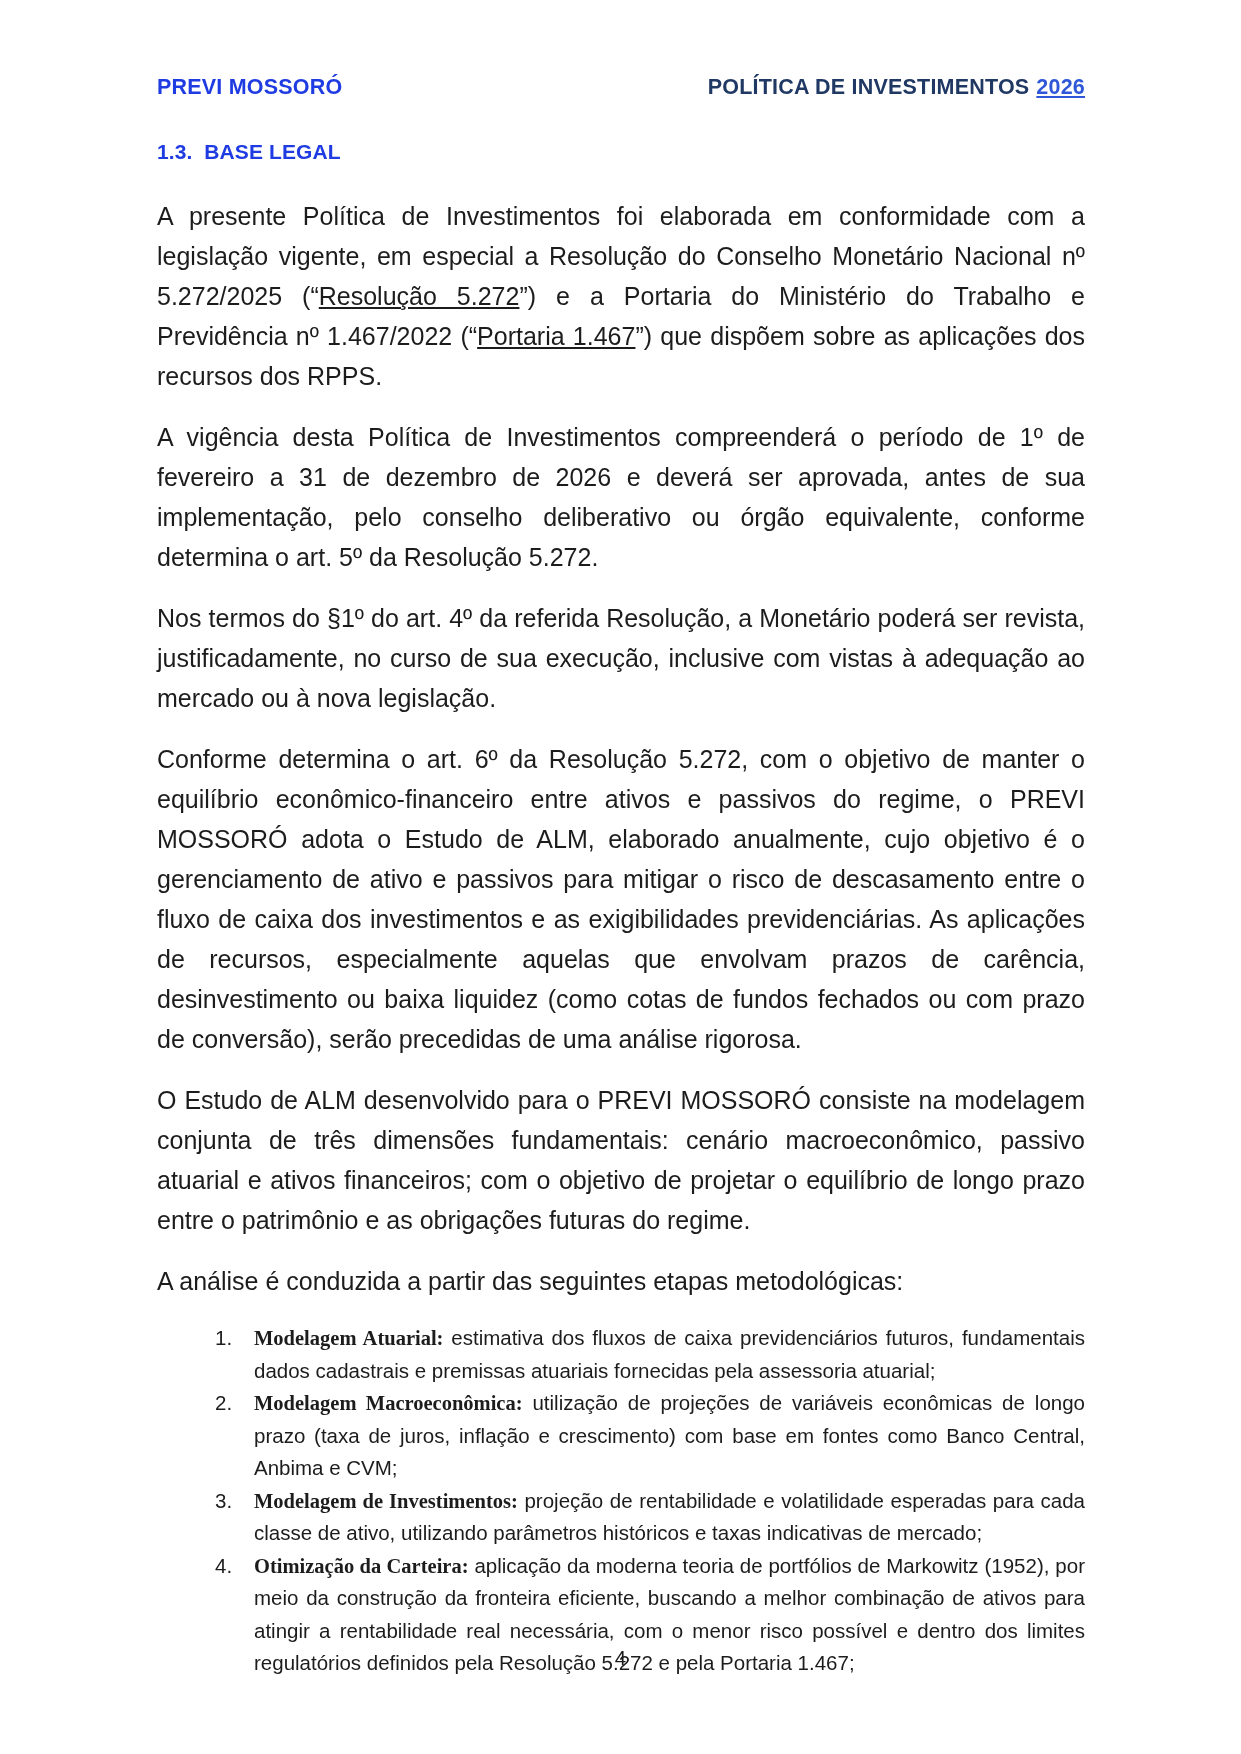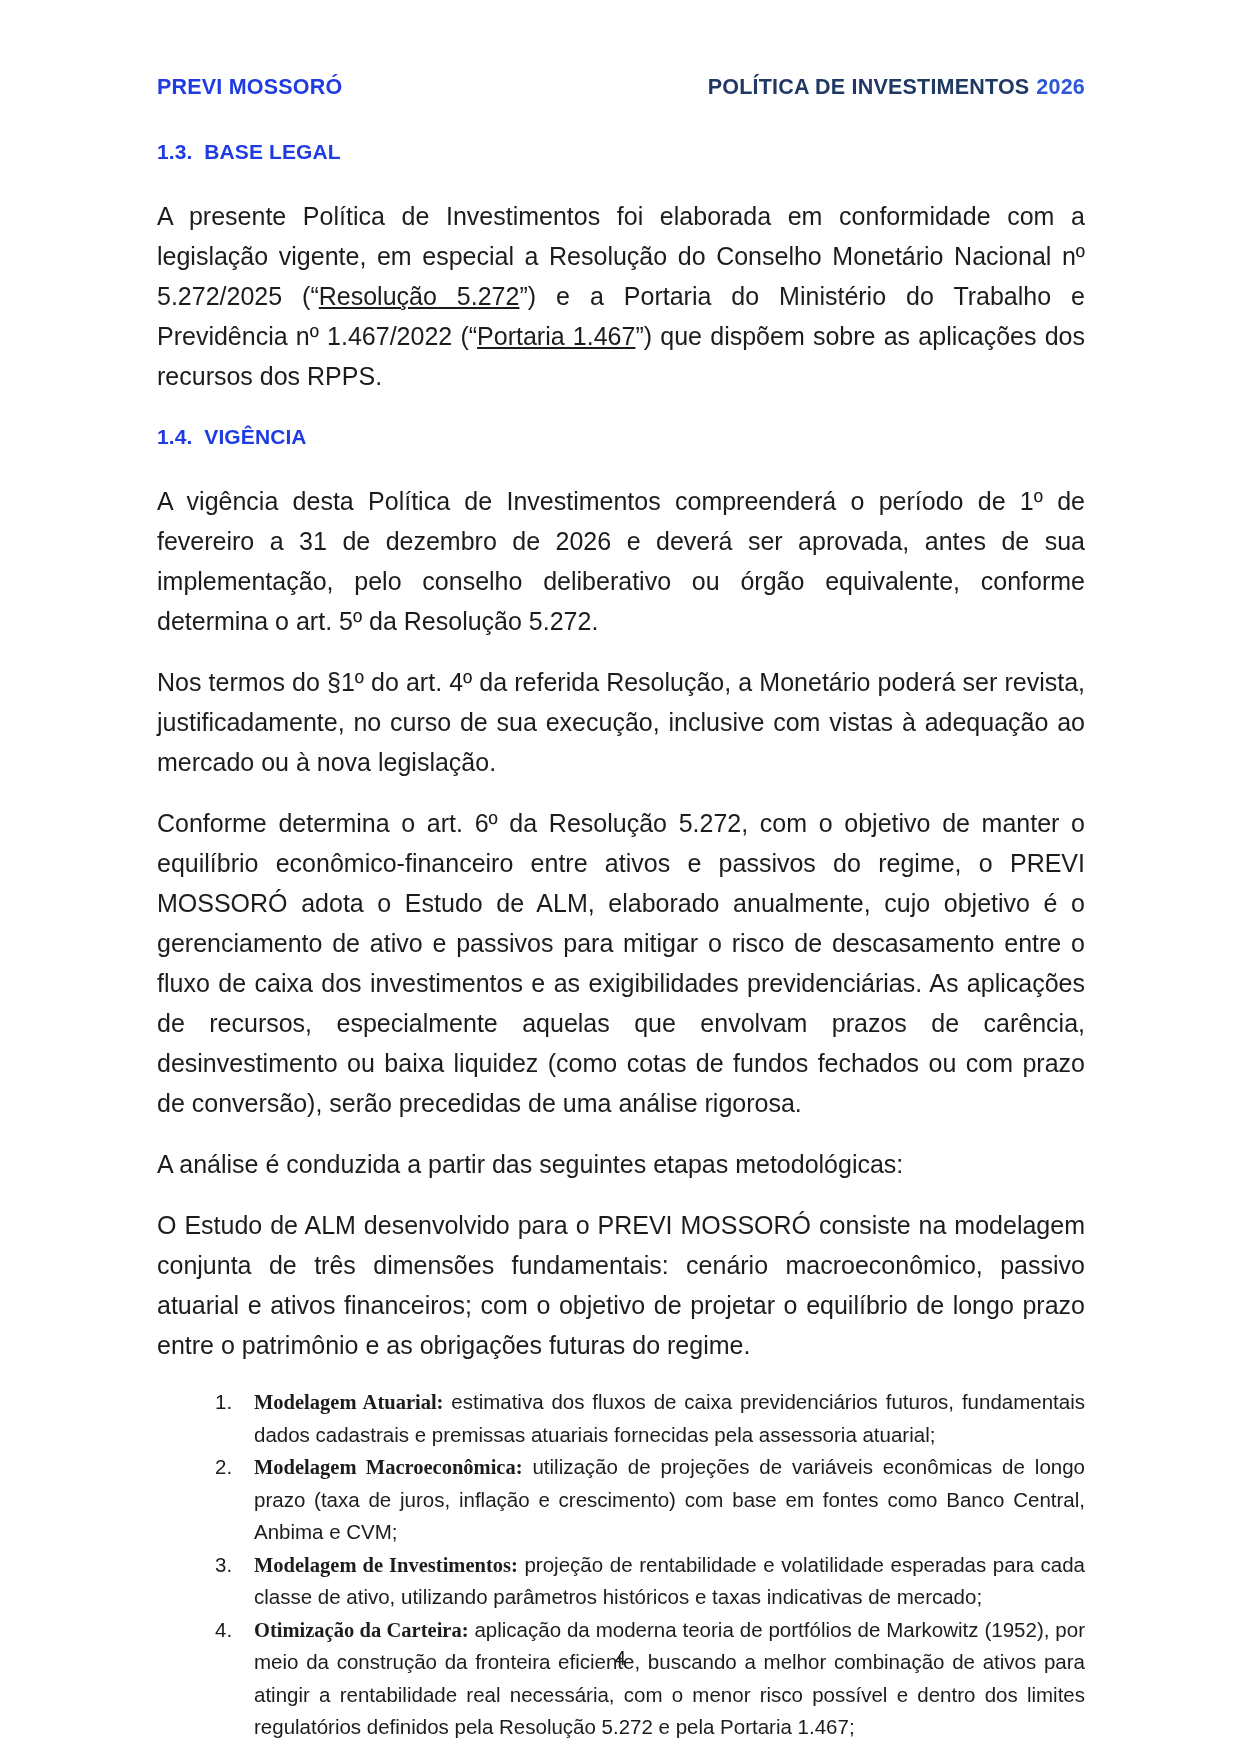--- a/index.html
+++ b/index.html
@@ -26,21 +26,21 @@
   .header{
     display:flex;
     justify-content:space-between;
     align-items:baseline;
     font-weight:bold;
     font-size:21.5px;
     line-height:28px;
   }
   .brand{color:var(--accent-blue,#1f3be2);letter-spacing:0.2px;}
   .doc-title{color:var(--navy,#1f3864);letter-spacing:0.2px;}
-  .doc-title .year{color:var(--year-blue,#2e58d8);margin-left:7px;}
+  .doc-title .year{color:var(--year-blue,#2e58d8);margin-left:7px;text-decoration:underline;}
   h2.section{
     color:var(--accent-blue,#1f3be2);
     font-size:21px;
     line-height:28px;
     font-weight:bold;
     margin:37px 0 30px 0;
     white-space:pre-wrap;
     letter-spacing:0.1px;
   }
   h2.section.tight{margin-top:27px;}
@@ -87,27 +87,26 @@
   <div class="header">
     <span class="brand">PREVI MOSSORÓ</span>
     <span class="doc-title">
       <span>POLÍTICA DE INVESTIMENTOS</span><span class="year">2026</span>
     </span>
   </div>
 
   <h2 class="section">1.3.  BASE LEGAL</h2>
   <p class="body"><span>A presente Política de Investimentos foi elaborada em conformidade com a legislação vigente, em especial a Resolução do Conselho Monetário Nacional nº 5.272/2025 (“</span><span class="u">Resolução 5.272</span><span>”) e a Portaria do Ministério do Trabalho e Previdência nº 1.467/2022 (“</span><span class="u">Portaria 1.467</span><span>”) que dispõem sobre as aplicações dos recursos dos RPPS.</span></p>
 
-  <h2 class="section tight">1.4.  VIGÊNCIA</h2>
   <p class="body"><span>A vigência desta Política de Investimentos compreenderá o período de 1º de fevereiro a 31 de dezembro de 2026 e deverá ser aprovada, antes de sua implementação, pelo conselho deliberativo ou órgão equivalente, conforme determina o art. 5º da Resolução 5.272.</span></p>
   <p class="body"><span>Nos termos do §1º do art. 4º da referida Resolução, a Monetário poderá ser revista, justificadamente, no curso de sua execução, inclusive com vistas à adequação ao mercado ou à nova legislação.</span></p>
 
   <p class="body"><span>Conforme determina o art. 6º da Resolução 5.272, com o objetivo de manter o equilíbrio econômico-financeiro entre ativos e passivos do regime, o PREVI MOSSORÓ adota o Estudo de ALM, elaborado anualmente, cujo objetivo é o gerenciamento de ativo e passivos para mitigar o risco de descasamento entre o fluxo de caixa dos investimentos e as exigibilidades previdenciárias. As aplicações de recursos, especialmente aquelas que envolvam prazos de carência, desinvestimento ou baixa liquidez (como cotas de fundos fechados ou com prazo de conversão), serão precedidas de uma análise rigorosa.</span></p>
+  <p class="body"><span>O Estudo de ALM desenvolvido para o PREVI MOSSORÓ consiste na modelagem conjunta de três dimensões fundamentais: cenário macroeconômico, passivo atuarial e ativos financeiros; com o objetivo de projetar o equilíbrio de longo prazo entre o patrimônio e as obrigações futuras do regime.</span></p>
   <p class="body"><span>A análise é conduzida a partir das seguintes etapas metodológicas:</span></p>
-  <p class="body"><span>O Estudo de ALM desenvolvido para o PREVI MOSSORÓ consiste na modelagem conjunta de três dimensões fundamentais: cenário macroeconômico, passivo atuarial e ativos financeiros; com o objetivo de projetar o equilíbrio de longo prazo entre o patrimônio e as obrigações futuras do regime.</span></p>
 
   <ol class="steps">
     <li>
       <span class="num">1.</span>
       <span class="li-text"><span class="b">Modelagem Atuarial:</span><span> estimativa dos fluxos de caixa previdenciários futuros, fundamentais dados cadastrais e premissas atuariais fornecidas pela assessoria atuarial;</span></span>
     </li>
     <li>
       <span class="num">2.</span>
       <span class="li-text"><span class="b">Modelagem Macroeconômica:</span><span> utilização de projeções de variáveis econômicas de longo prazo (taxa de juros, inflação e crescimento) com base em fontes como Banco Central, Anbima e CVM;</span></span>
     </li>

